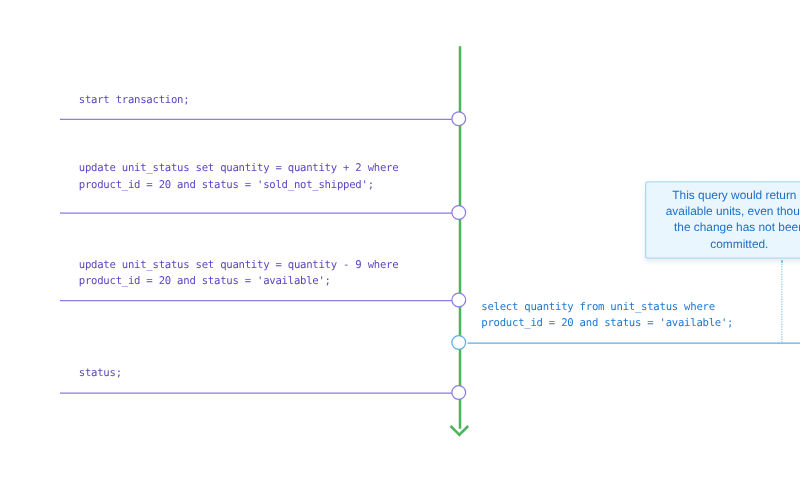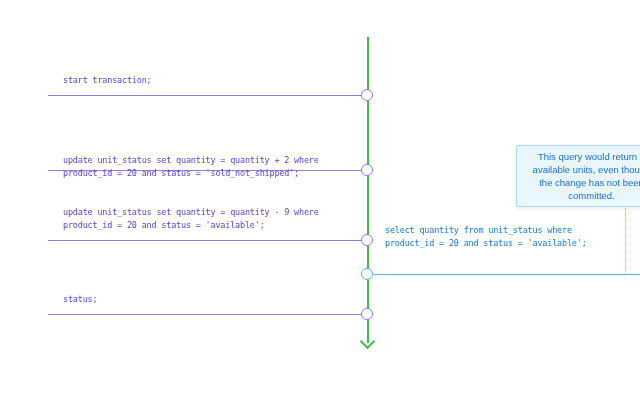--- a/index.html
+++ b/index.html
@@ -83,26 +83,26 @@
   .sql {
     position: absolute;
     font-family: "DejaVu Sans Mono", monospace;
     font-size: 8.5px;
     line-height: 13px;
     color: #5948c0;
     white-space: pre-line;
     letter-spacing: -0.2px;
   }
   .sql.s1 { left: 15px; top: 74px; }
-  .sql.s2 { left: 15px; top: 154px; }
+  .sql.s2 { left: 15px; top: 129px; }
   .sql.s3 { left: 15px; top: 206px; }
   .sql.s4 { left: 15px; top: 293px; }
   .sql.query {
     left: 337px;
-    top: 224px;
+    top: 240px;
     color: #1d78d2;
   }
 
   
   .callout {
     position: absolute;
     left: 468px;
     top: 145px;
     width: 151px;
     height: 62px;

